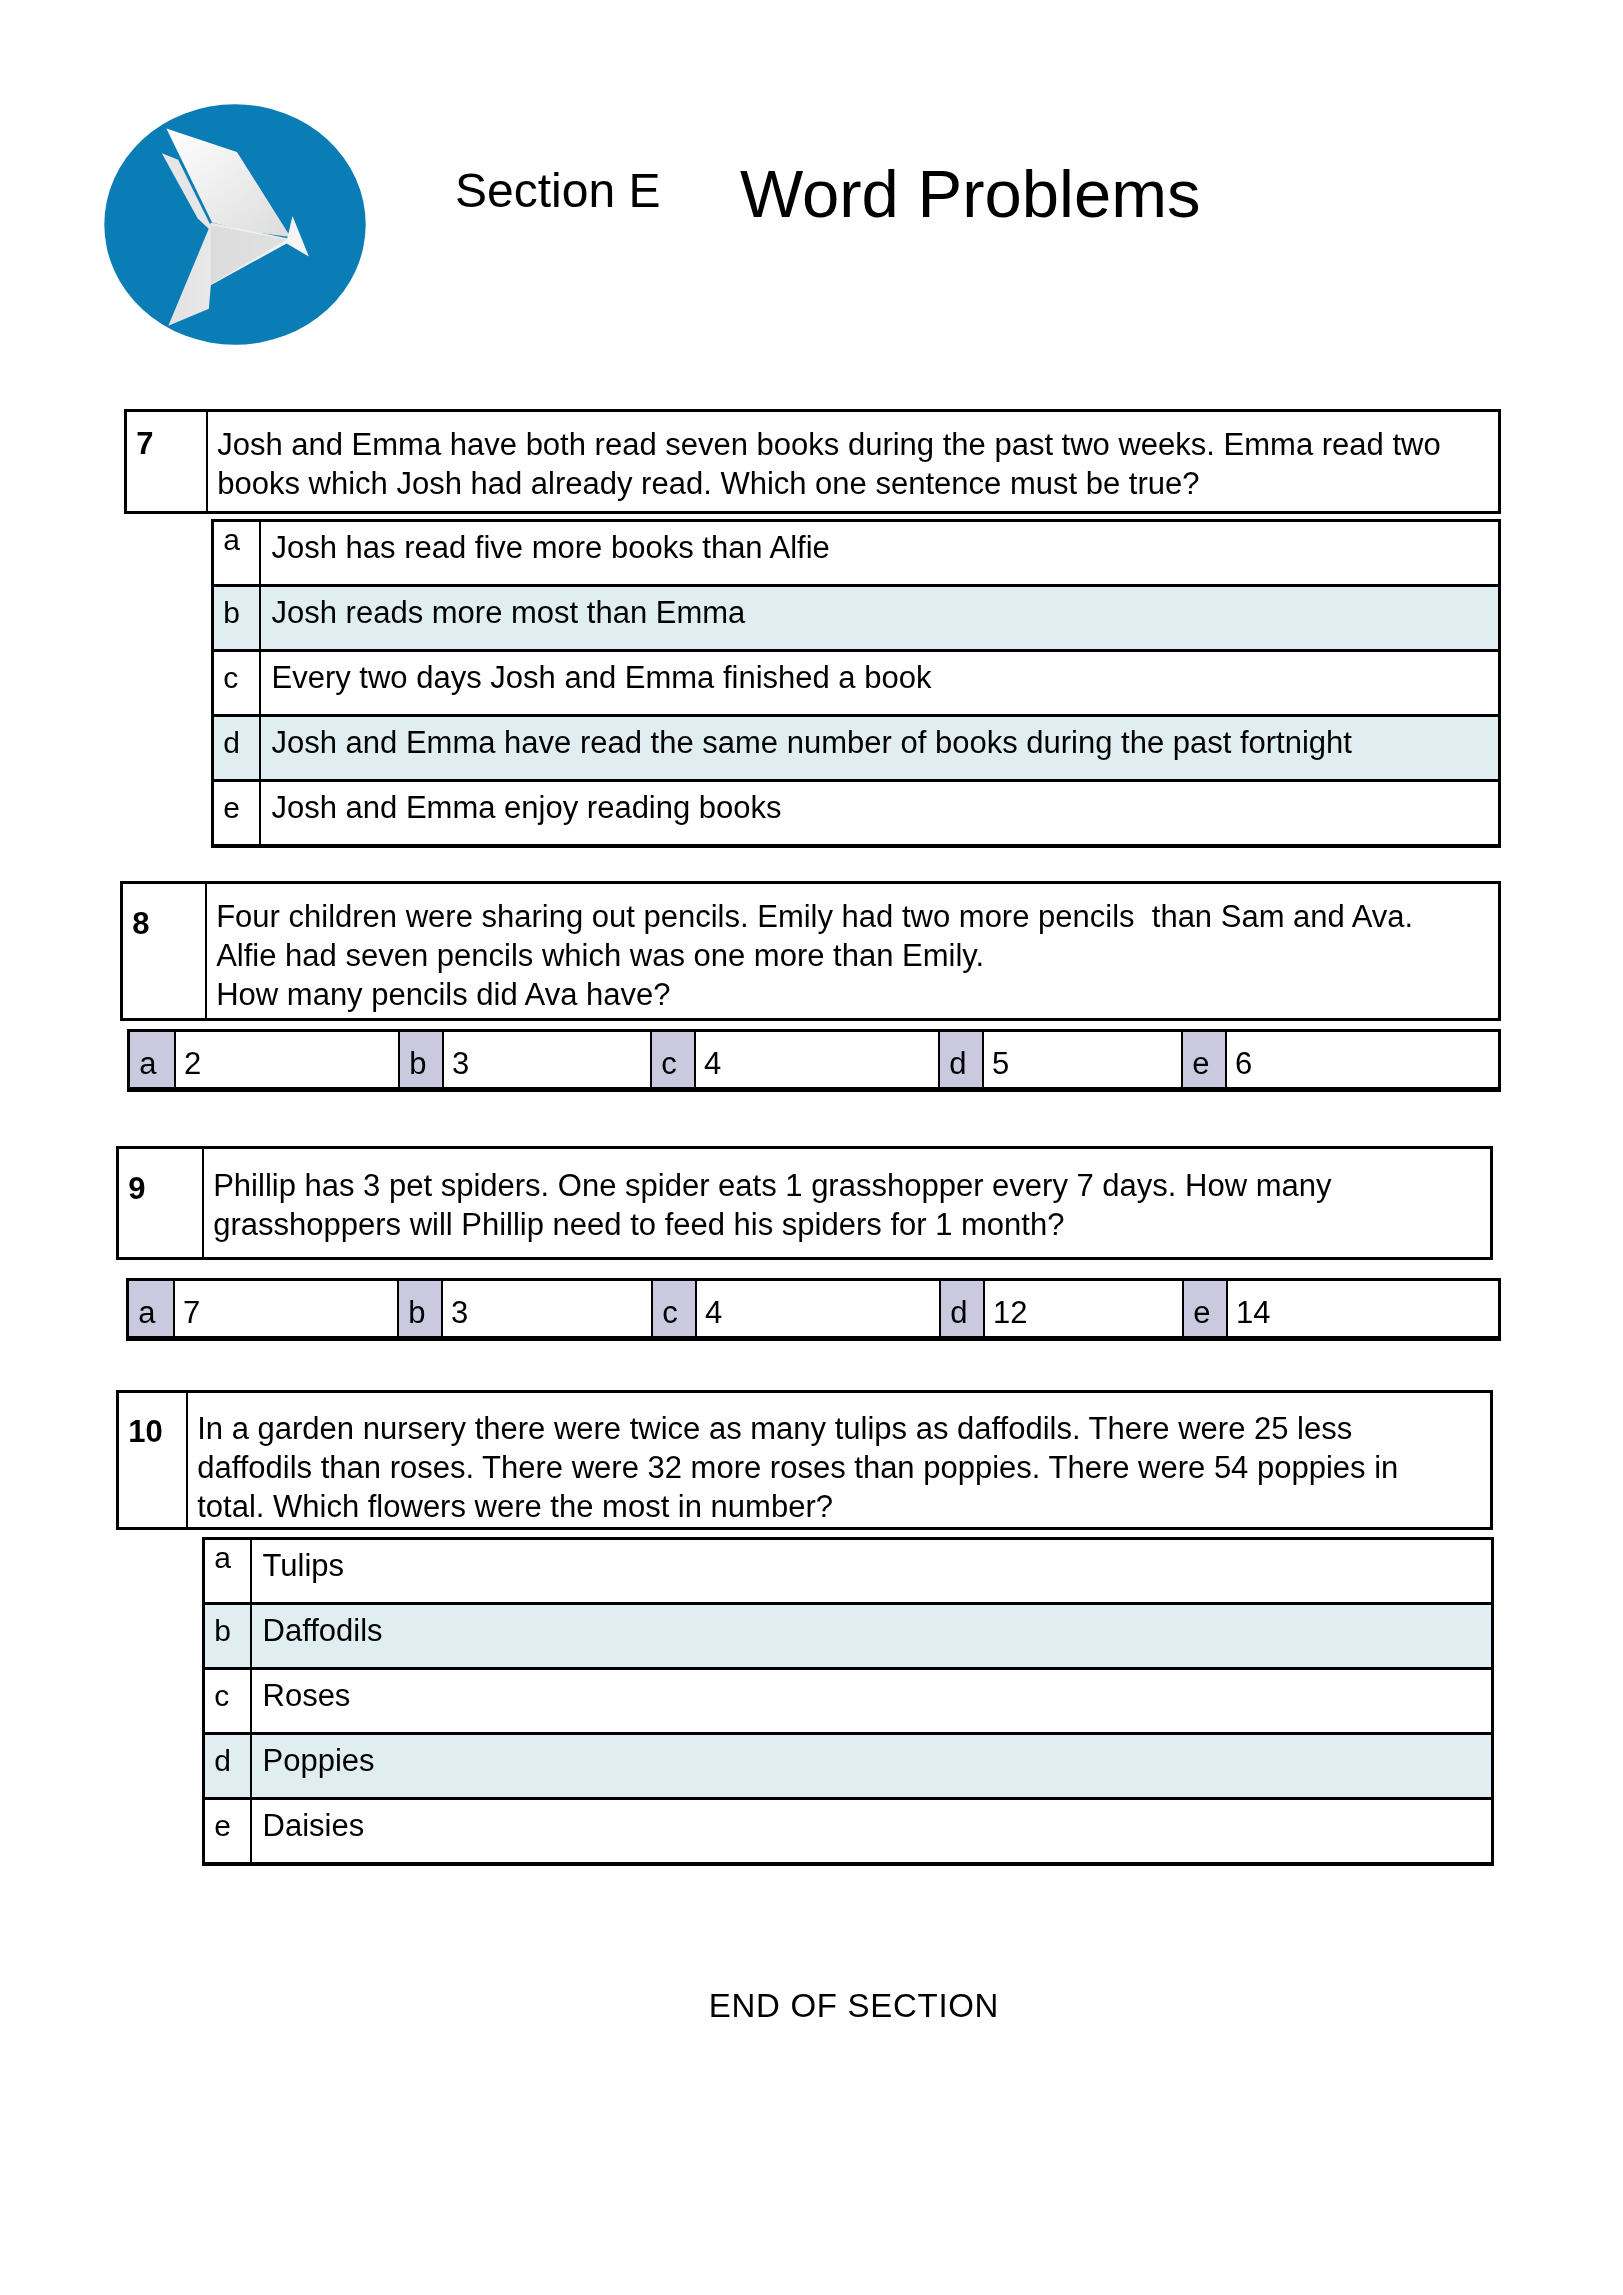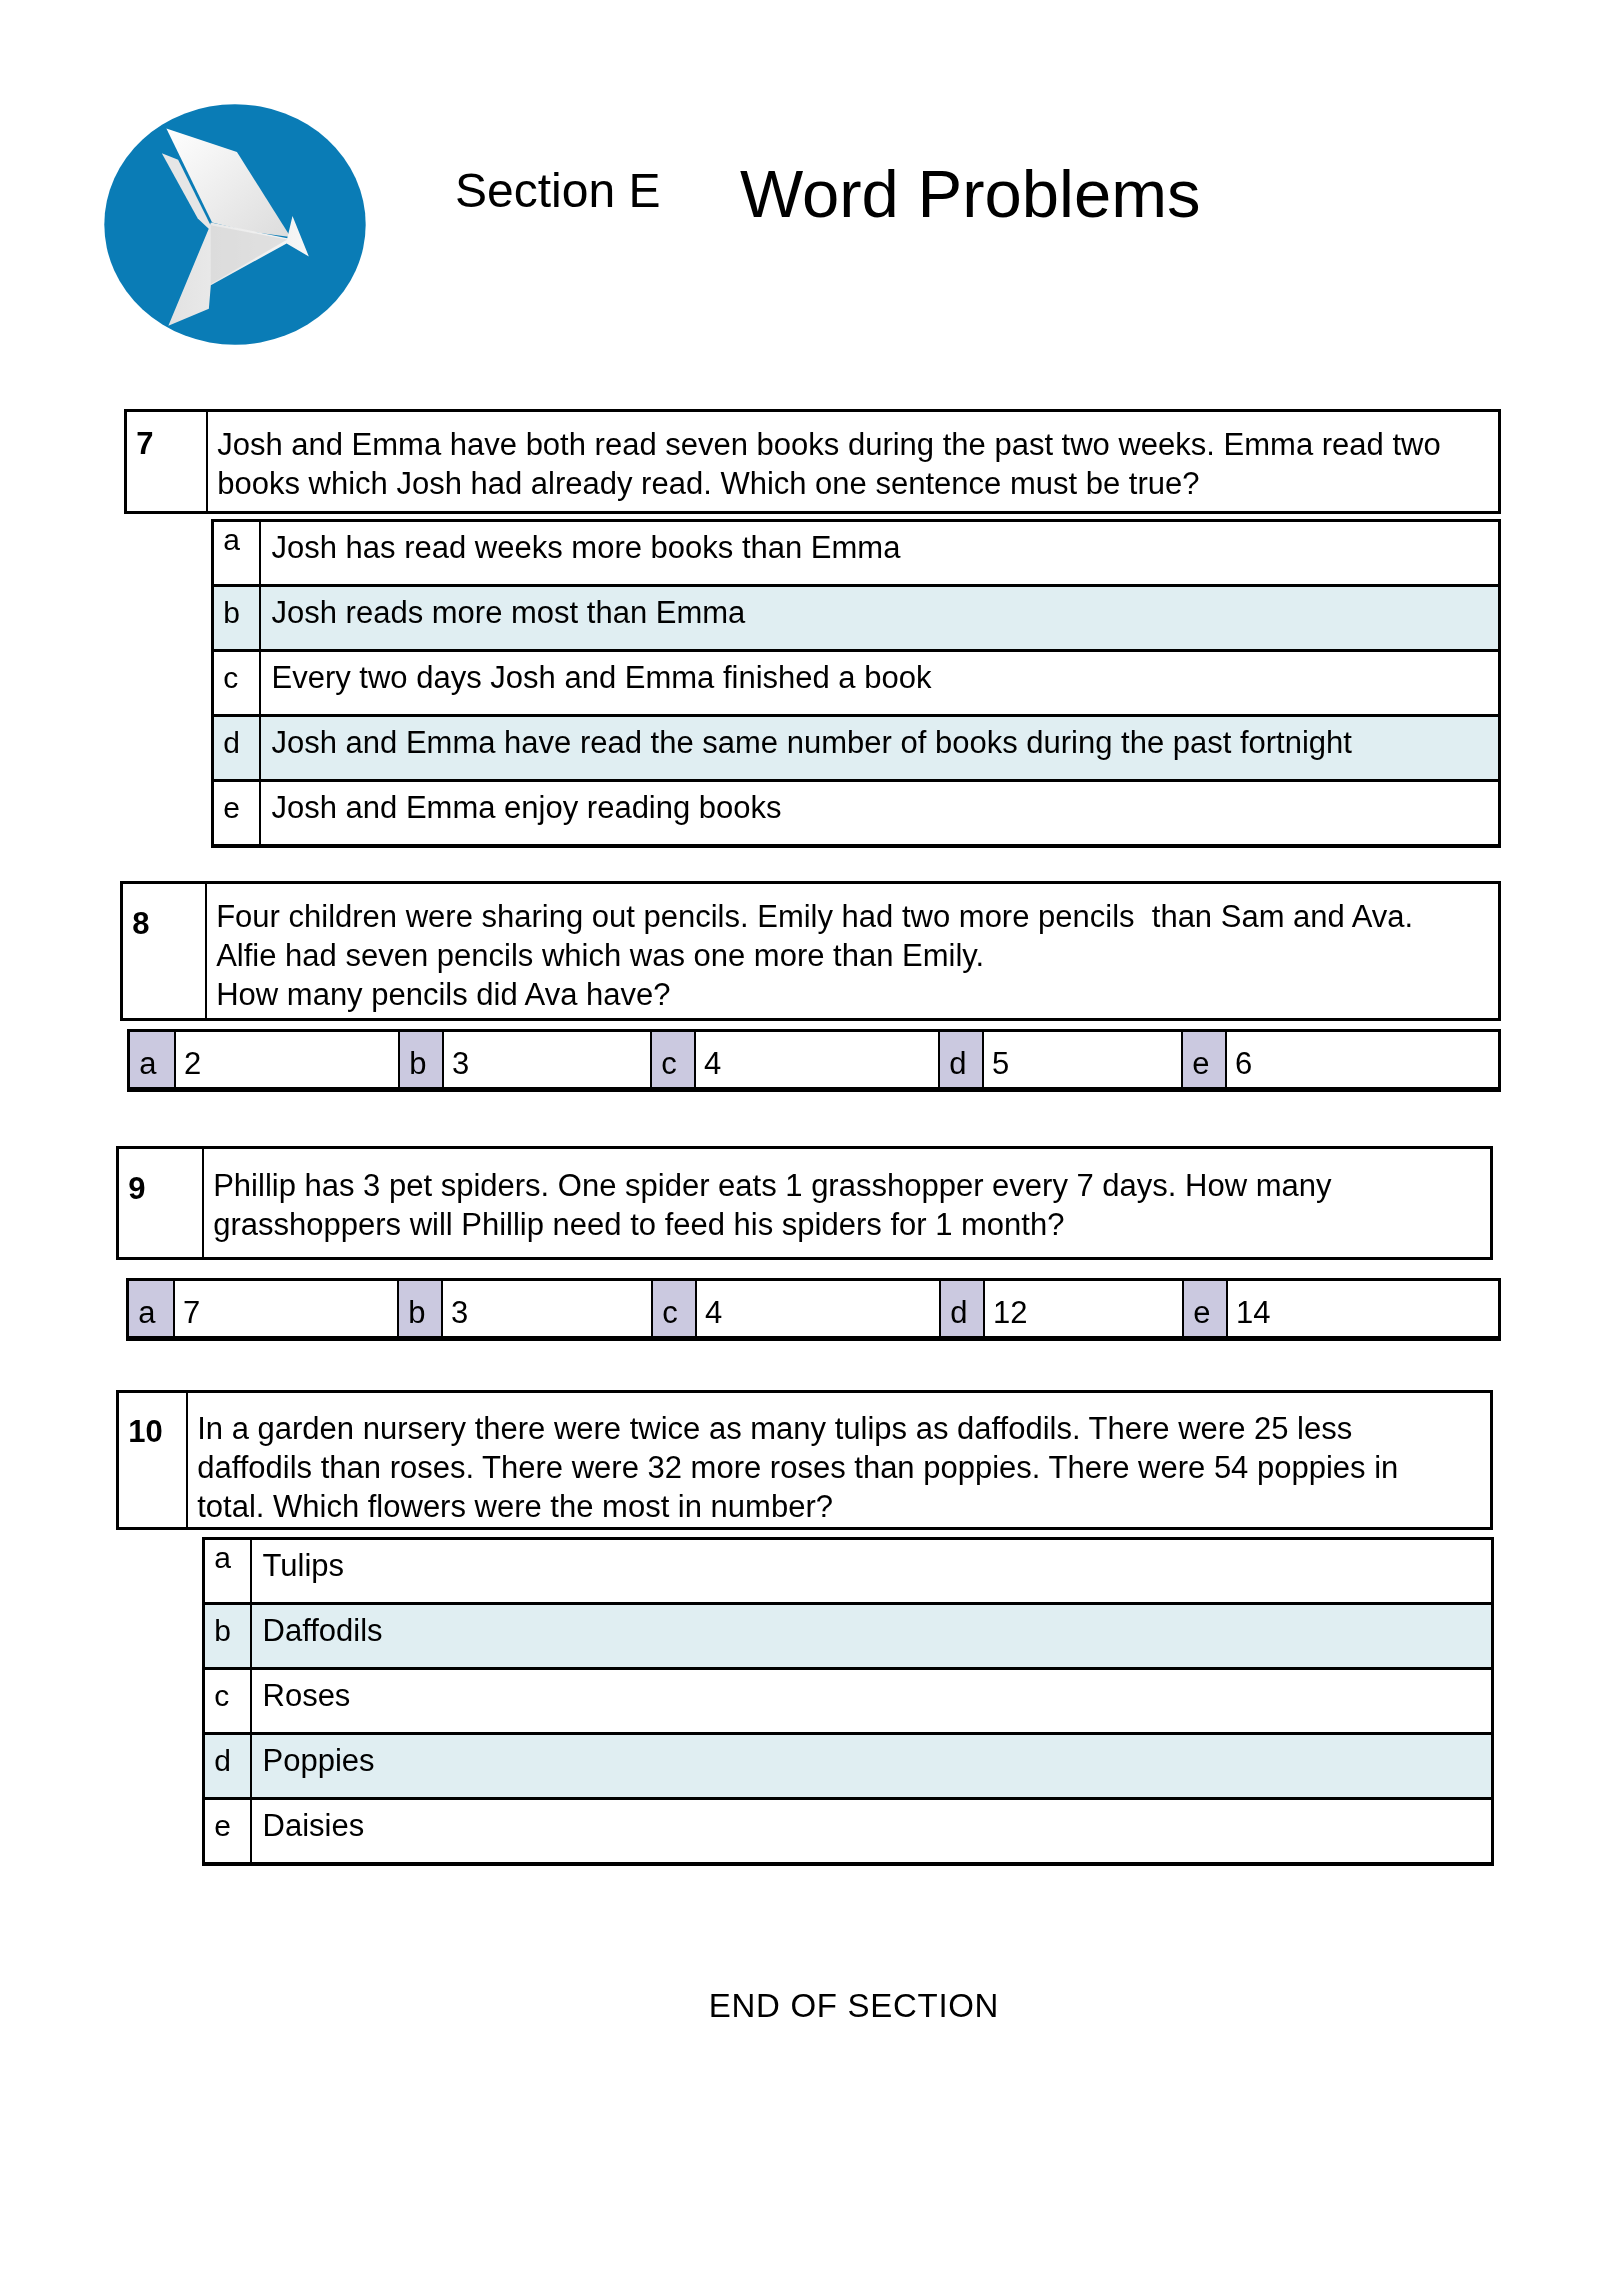--- a/index.html
+++ b/index.html
@@ -57,21 +57,21 @@
 <div id="section-label" class="abs">Section E</div>
 <div id="title" class="abs">Word Problems</div>
 
 <div class="qbox" style="left:124px; top:409px; width:1377px; height:105px;">
   <div class="qnum">7</div>
   <div class="qtext">Josh and Emma have both read seven books during the past two weeks. Emma read two books which Josh had already read. Which one sentence must be true?</div>
 </div>
 <div class="opts" style="left:211px; top:519px; width:1290px;">
   <div class="opt">
     <div class="opt-letter">a</div>
-    <div class="opt-text">Josh has read weeks more books than Emma</div>
+    <div class="opt-text">Josh has read five more books than Alfie</div>
   </div>
   <div class="opt shade">
     <div class="opt-letter mid">b</div>
     <div class="opt-text">Josh reads more most than Emma</div>
   </div>
   <div class="opt">
     <div class="opt-letter mid">c</div>
     <div class="opt-text">Every two days Josh and Emma finished a book</div>
   </div>
   <div class="opt shade">

